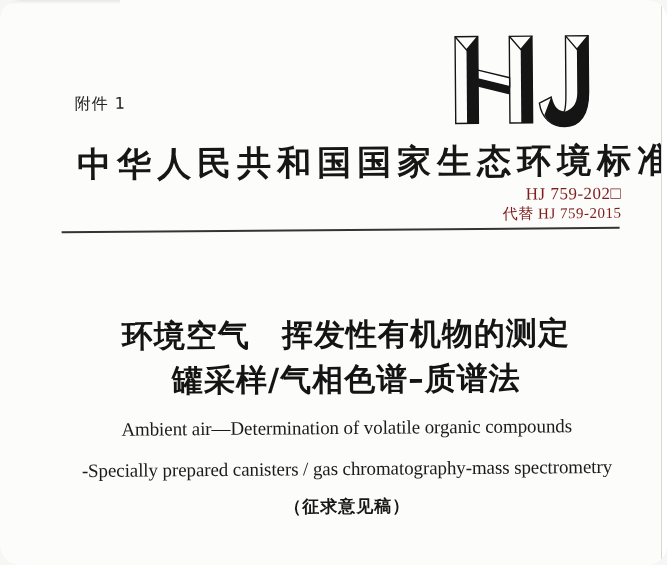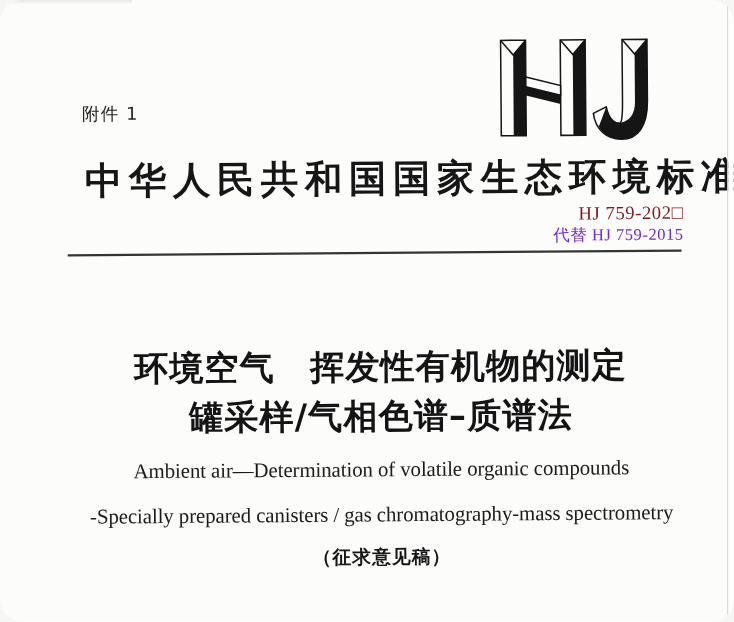--- a/index.html
+++ b/index.html
@@ -29,21 +29,21 @@
   }
 
   .std-num{
     position:absolute;right:45px;top:186px;
     font-family:"Liberation Serif","DejaVu Serif",serif;
     font-size:17px;color:#7f1d1d;white-space:nowrap;letter-spacing:0.5px;
   }
   .std-replaces{
     position:absolute;right:45px;top:206px;
     font-family:"Liberation Serif","DejaVu Serif",serif;
-    font-size:15px;color:#6d28d9;white-space:nowrap;letter-spacing:0.5px;
+    font-size:15px;color:#7f1d1d;white-space:nowrap;letter-spacing:0.5px;
   }
 
   .rule{position:absolute;left:62px;top:229px;width:558px;height:2px;background:#343434;}
 
   .center-band{position:absolute;left:30px;right:6px;text-align:center;}
 
   .title-cn{
     top:312px;
     font-family:"DejaVu Sans",sans-serif;
     font-size:31px;font-weight:700;line-height:45px;

